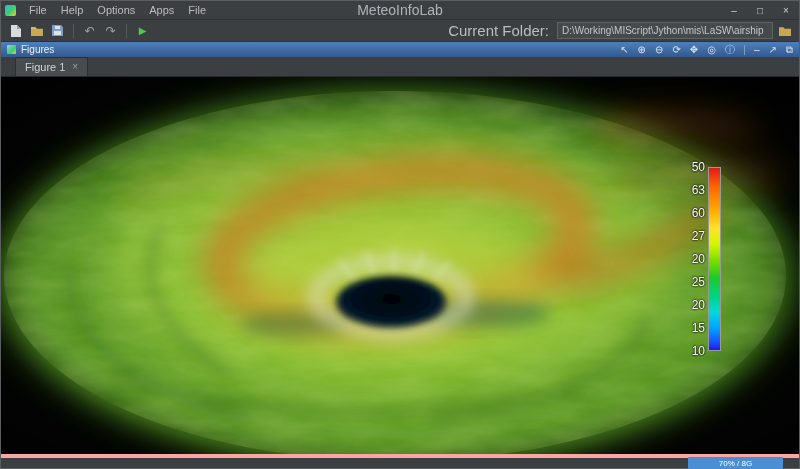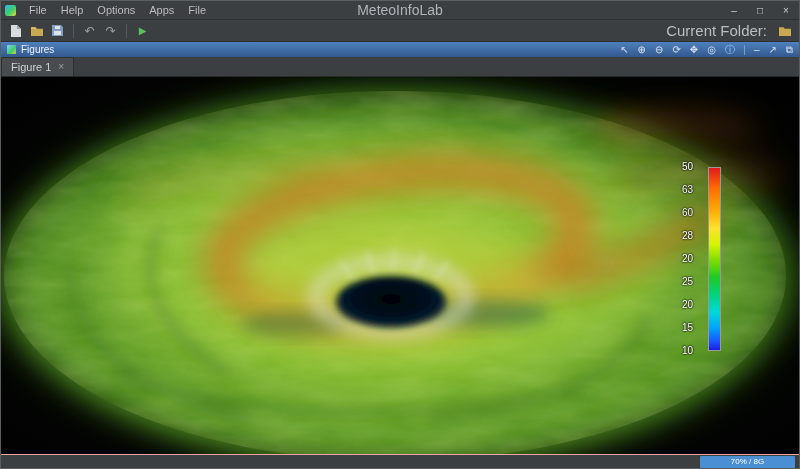--- a/index.html
+++ b/index.html
@@ -38,44 +38,44 @@
                     background:linear-gradient(135deg,#8fd0ff 0%,#3bd06a 60%,#e8d23b 100%); }
   .fig-title { color:#eef3fa; font-size:10px; }
   .fig-tools { margin-left:auto; display:flex; align-items:center; gap:9px;
                color:#dbe5f2; font-size:10px; }
   .fig-tool { cursor:default; line-height:10px; }
   .fig-tool.info { color:#9fd2ff; }
   .fig-sep { width:1px; height:10px; background:#7d9cc4; }
 
   
   .tabbar { height:20px; flex:0 0 20px; background:#3c3f41; display:flex; align-items:flex-end;
-            padding-left:0; border-bottom:1px solid #27292a; }
+            padding-left:14px; border-bottom:1px solid #27292a; }
   .tab { height:19px; display:flex; align-items:center; gap:7px; background:#484c4e;
          color:#ccd1d6; font-size:11px; padding:0 9px; border:1px solid #2c2e30; border-bottom:none;
          border-radius:2px 2px 0 0; }
   .tab-close { color:#9aa0a6; font-size:10px; line-height:10px; }
 
   
   .canvas { position:relative; flex:1 1 auto; background:#000; overflow:hidden; }
   .scene { position:absolute; inset:0; width:100%; height:100%; display:block; }
 
   
   .colorbar { position:absolute; top:90px; right:78px; display:flex; gap:3px; height:184px; }
   .cb-labels { display:flex; flex-direction:column; justify-content:space-between;
-               align-items:flex-end; margin:-4px 12px; color:#fff; font-size:10px; line-height:8px;
+               align-items:flex-end; margin:-4px 0; color:#fff; font-size:12px; line-height:8px;
                text-shadow:0 0 2px #000, 0 0 2px #000; }
   .cb-bar { width:13px; height:184px; border:1px solid #9a9a9a;
             background:linear-gradient(to bottom,
               #e31a1c 0%, #ff6a00 11%, #ffa800 23%, #ffe12e 33%, #d4f500 42%,
               #7ddd00 51%, #1fc926 60%, #00d47e 70%, #00d9d9 79%, #00a3ff 88%,
               #1a4fff 96%, #1a1ae0 100%); }
 
   
-  .statusbar { height:14px; flex:0 0 14px; background:#3c3f41; border-top:1px solid #fca5a5;
-               display:flex; align-items:center; justify-content:flex-end; padding-right:4px; }
+  .statusbar { height:14px; flex:0 0 14px; background:#3c3f41; border-top:4px solid #fca5a5;
+               display:flex; align-items:center; justify-content:flex-end; padding-right:16px; }
   .mem-badge { width:95px; height:12px; background:#4a8fd4; color:#ffffff; font-size:8px;
                display:flex; align-items:center; justify-content:center; border-radius:1px; }
 </style>
 </head>
 <body>
 
 <div class="window">
 
   <div class="titlebar">
     <div class="logo"></div>
@@ -118,20 +118,21 @@
       </span>
     <span class="tb-btn">
         <span>↷</span>
       </span>
     <span class="tb-sep"></span>
     <span class="tb-btn">
         <span class="run-glyph">▶</span>
       </span>
 
     <span class="folder-label">Current Folder:</span>
+    <input class="path-input" type="text" value="D:\Working\MIScript\Jython\mis\LaSW\airship" style="">
     <span class="tb-btn">
       <svg width="12" height="10" viewBox="0 0 12 10">
           <path d="M0 1.2 L4.4 1.2 L5.8 2.8 L12 2.8 L12 10 L0 10 Z" fill="#c8a850"></path>
         </svg>
     </span>
   </div>
 
   <div class="fig-header">
     <span class="fig-panel-icon"></span>
     <span class="fig-title">Figures</span>
@@ -234,21 +235,21 @@
 
       <rect width="800" height="379" fill="url(#gVig)"></rect>
     </svg>
 
     <div class="colorbar">
       <div class="cb-labels">
 
       <span>50</span>
           <span>63</span>
           <span>60</span>
-          <span>28</span>
+          <span>27</span>
           <span>20</span>
           <span>25</span>
           <span>20</span>
           <span>15</span>
           <span>10</span>
         </div>
       <div class="cb-bar"></div>
     </div>
   </div>
 

